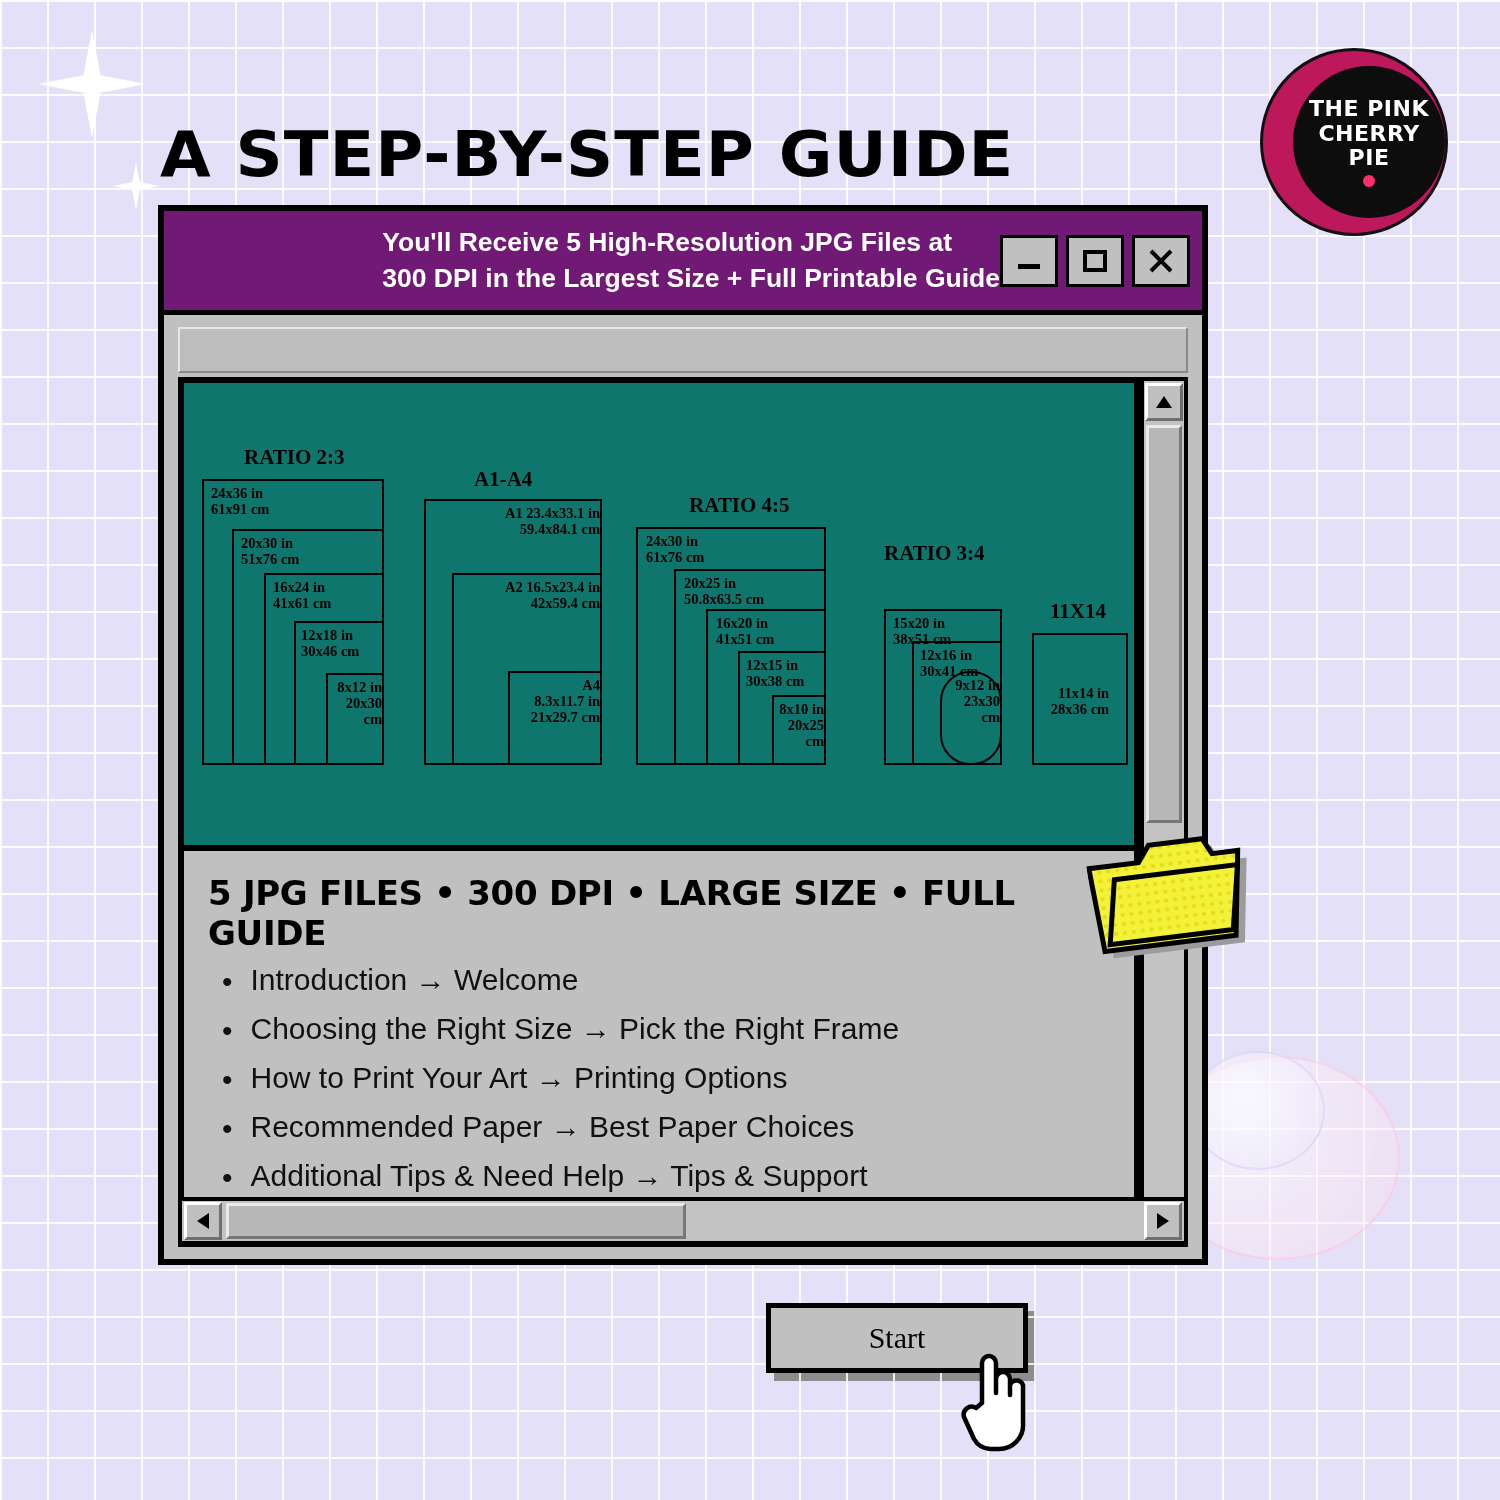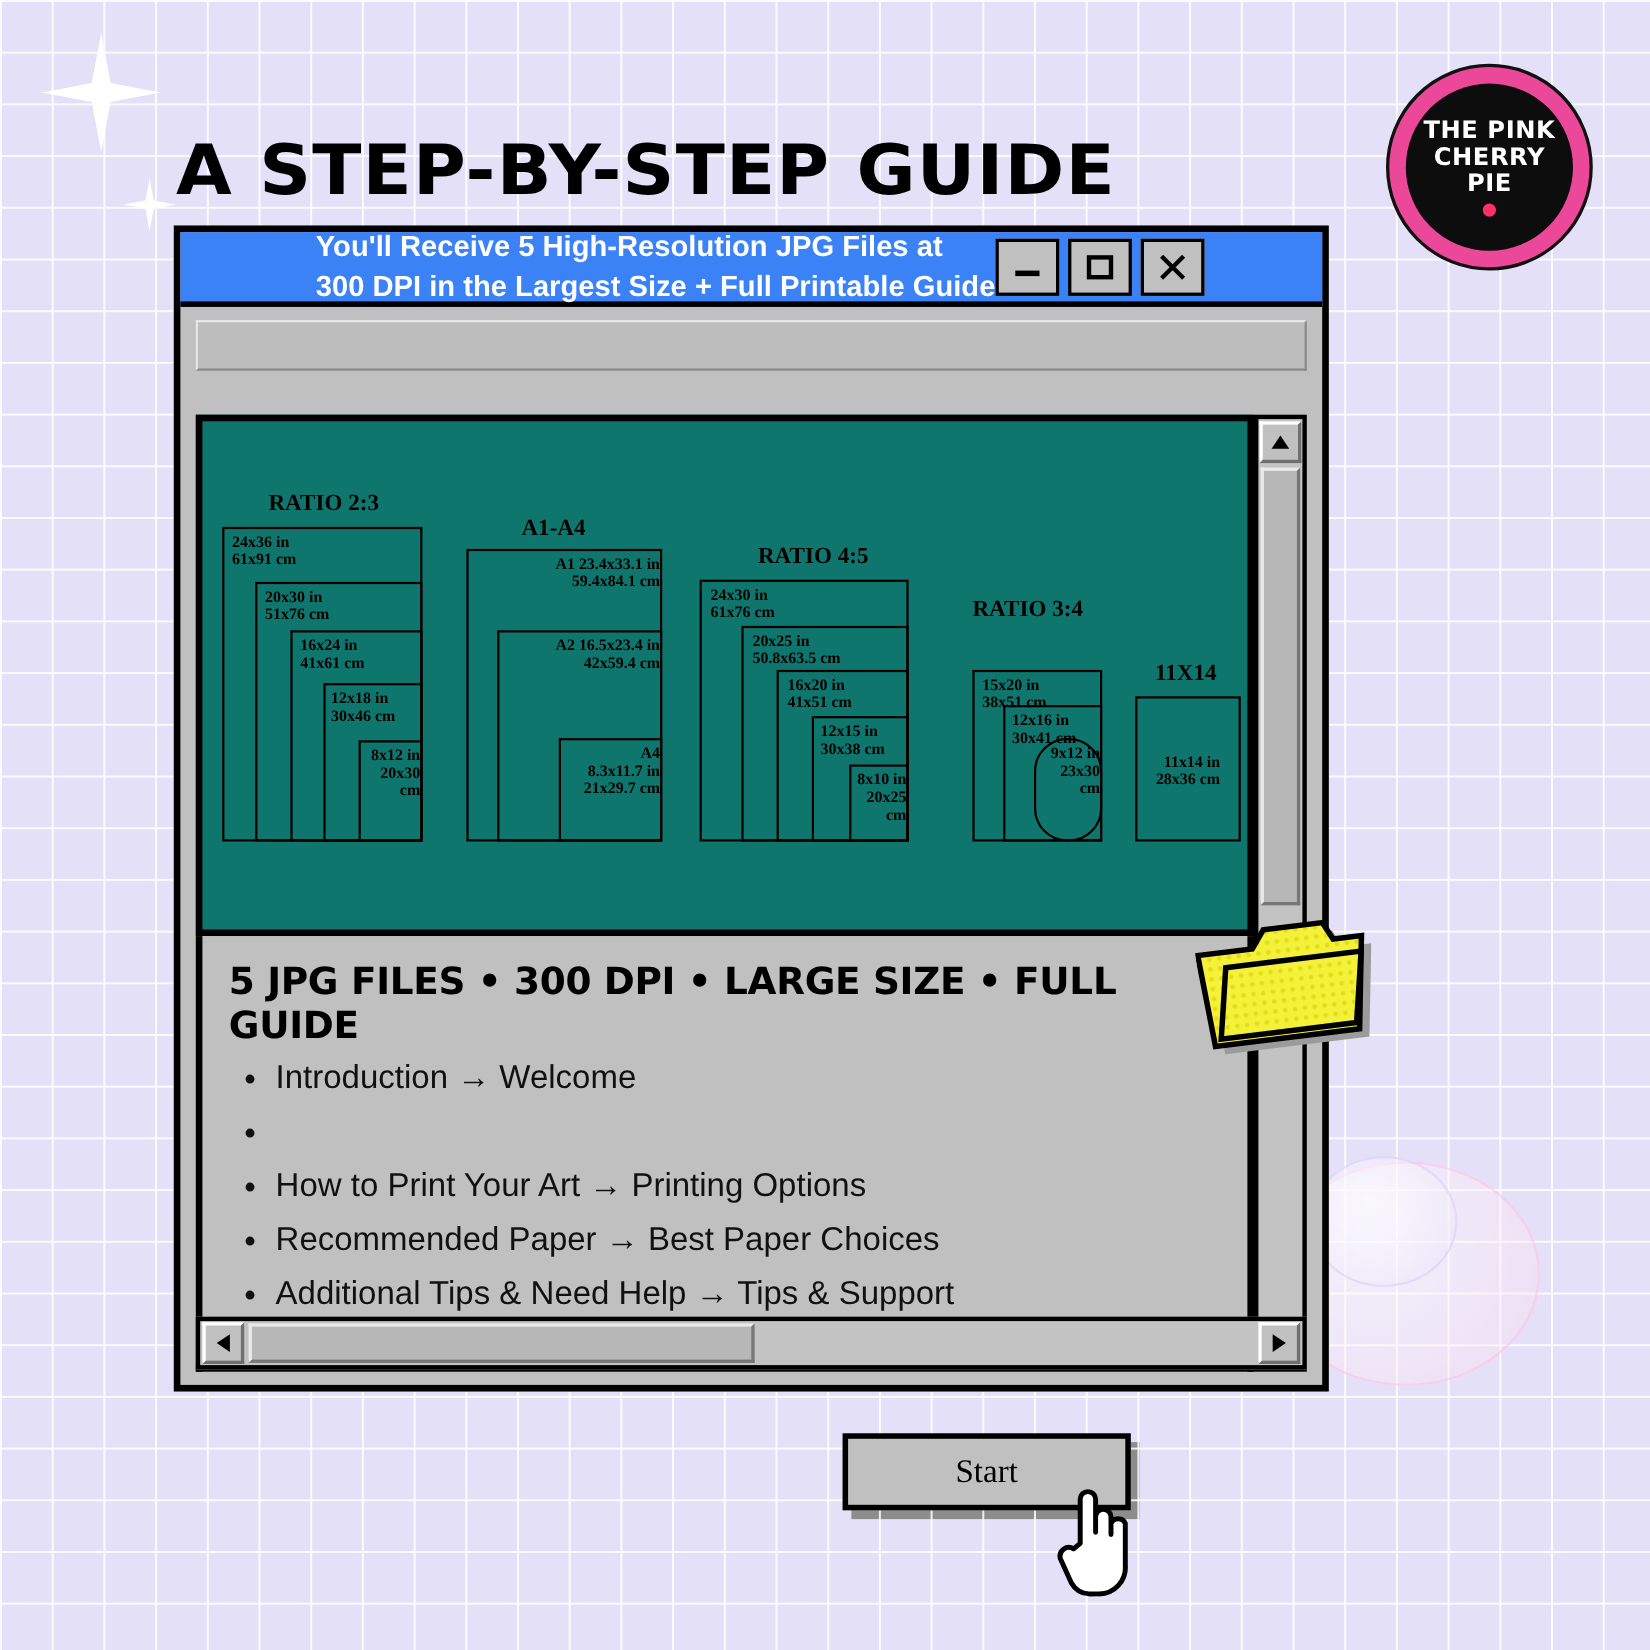--- a/index.html
+++ b/index.html
@@ -51,29 +51,29 @@
     width: 100%;
     height: 100%;
     background: #fff;
     clip-path: polygon(50% 0%, 58% 42%, 100% 50%, 58% 58%, 50% 100%, 42% 58%, 0% 50%, 42% 42%);
   }
 
   
   #logo-badge {
     position: absolute;
     right: 52px;
-    top: 58px;
+    top: 48px;
     width: 182px;
     height: 182px;
     border-radius: 50%;
-    background: #ec4899;
+    background: #be185d;
     border: 3px solid #111;
     display: flex;
     align-items: center;
-    justify-content: center;
+    justify-content: flex-end;
   }
   #logo-inner {
     width: 152px;
     height: 152px;
     border-radius: 50%;
     background: #0d0d0d;
     display: flex;
     flex-direction: column;
     align-items: center;
     justify-content: center;
@@ -97,25 +97,25 @@
     position: absolute;
     left: 158px;
     top: 205px;
     width: 1050px;
     height: 1060px;
     background: #c0c0c0;
     border: 6px solid #000;
     box-sizing: border-box;
   }
   #titlebar {
-    height: 68px;
-    background: #3b82f6;
-    display: flex;
-    align-items: center;
-    justify-content: center;
+    height: 104px;
+    background: #701a75;
+    display: flex;
+    align-items: center;
+    justify-content: flex-end;
     padding: 0 12px 0 28px;
     box-sizing: border-box;
     border-bottom: 5px solid #000;
   }
   #title-text {
     color: #fff;
     font-weight: bold;
     font-size: 26.5px;
     line-height: 1.33;
     font-family: "Liberation Sans", sans-serif;
@@ -449,20 +449,21 @@
 
       <div id="list-panel">
         <div id="list-heading">5 JPG FILES • 300 DPI • LARGE SIZE • FULL GUIDE</div>
         <ul id="feature-list">
           <li>
             <span class="bullet">•</span>
             <span>Introduction → Welcome</span>
           </li>
           <li>
             <span class="bullet">•</span>
+            <span>Choosing the Right Size → Pick the Right Frame</span>
           </li>
           <li>
             <span class="bullet">•</span>
             <span>How to Print Your Art → Printing Options</span>
           </li>
           <li>
             <span class="bullet">•</span>
             <span>Recommended Paper → Best Paper Choices</span>
           </li>
           <li>

